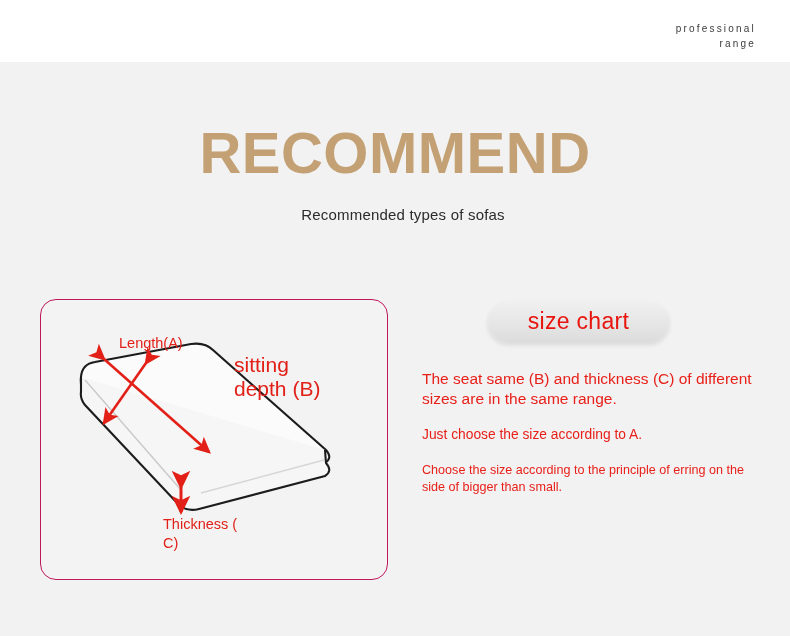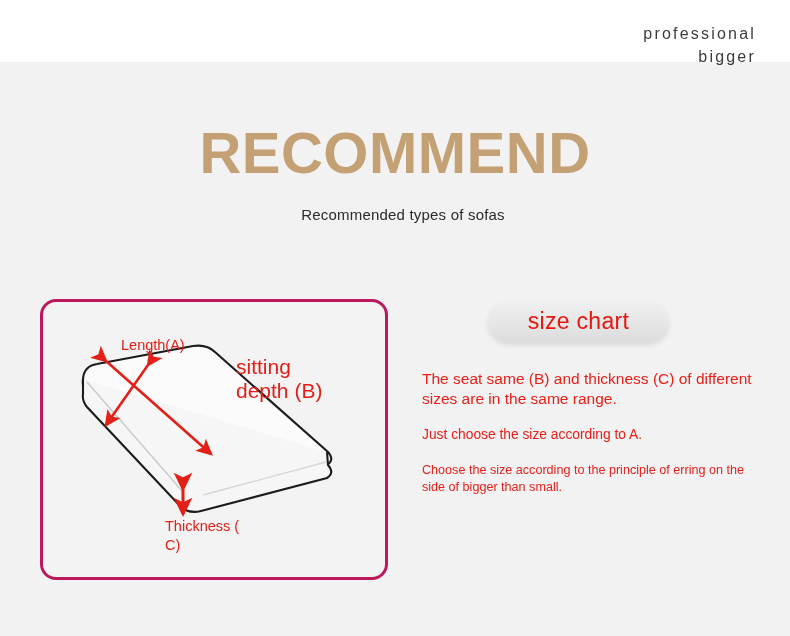--- a/index.html
+++ b/index.html
@@ -33,21 +33,21 @@
   }
   .brand {
     position: absolute;
     right: 34px;
     top: 22px;
     text-align: right;
     line-height: 1.45;
   }
   .brand-line {
     display: block;
-    font-size: 16px;
+    font-size: 10px;
     letter-spacing: 2.2px;
     color: #3b3b3b;
     font-family: "Liberation Sans", sans-serif;
     white-space: nowrap;
   }
 
   
   .headline {
     position: absolute;
     left: 0;
@@ -73,21 +73,21 @@
     font-family: "Liberation Sans", sans-serif;
   }
 
   
   .diagram-box {
     position: absolute;
     left: 40px;
     top: 299px;
     width: 348px;
     height: 281px;
-    border: 3px solid #be185d;
+    border: 1px solid #be185d;
     border-radius: 16px;
     background: #f3f3f3;
     box-sizing: border-box;
     overflow: hidden;
   }
   .diagram-svg {
     position: absolute;
     left: 0; top: 0;
     width: 348px;
     height: 281px;
@@ -133,21 +133,21 @@
   .note.n4 { font-size: 12.6px; line-height: 1.32; }
 </style>
 </head>
 <body>
 
 <div id="page">
 
   <div class="top-band">
     <div class="brand">
       <span class="brand-line">professional</span>
-      <span class="brand-line">bigger</span>
+      <span class="brand-line">range</span>
     </div>
   </div>
 
   <div class="headline">RECOMMEND</div>
   <div class="subhead">Recommended types of sofas</div>
 
   <div class="diagram-box">
     <svg class="diagram-svg" viewBox="0 0 348 281">
       <defs>
         <marker id="arrHead" markerWidth="7" markerHeight="7" refX="5.4" refY="3.5" orient="auto" markerUnits="strokeWidth">

